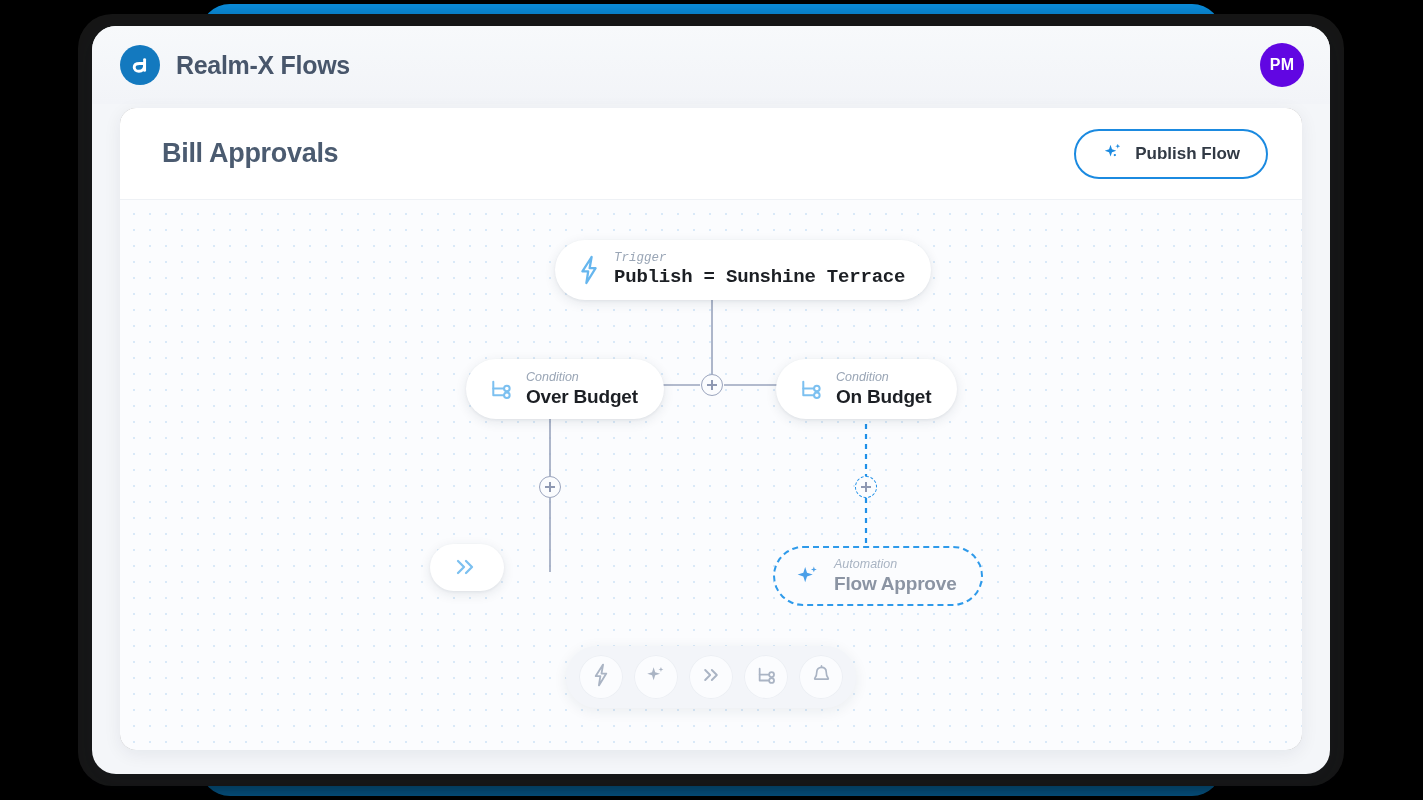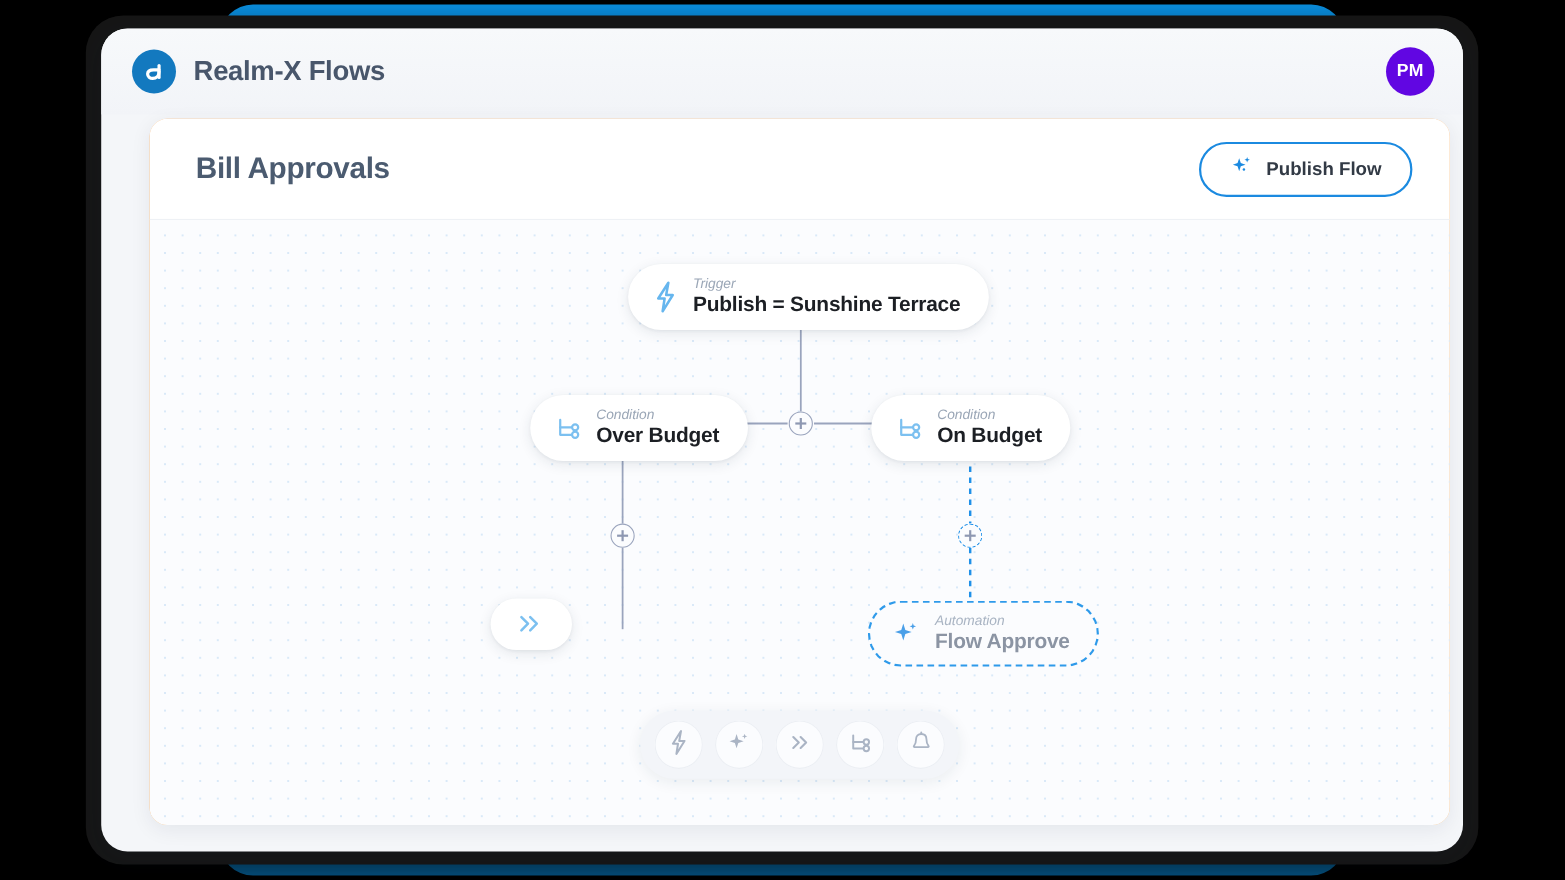--- a/index.html
+++ b/index.html
@@ -88,25 +88,25 @@
     color: #ffffff;
     font-size: 16px;
     font-weight: bold;
     display: flex; align-items: center; justify-content: center;
     letter-spacing: 0.3px;
   }
 
   
   #content-card {
     position: absolute;
-    left: 44px;
+    left: 28px;
     top: 82px;
     width: 1182px;
     height: 642px;
-    background: #fdba74;
+    background: #a3a3a3;
     border-radius: 16px;
     overflow: hidden;
     box-shadow: 0 4px 18px rgba(20,30,50,0.07);
   }
 
   #card-header {
     height: 92px;
     display: flex;
     align-items: center;
     justify-content: space-between;
@@ -269,21 +269,21 @@
 
           <path d="M430 214 L430 276" stroke="#9aa4bd" stroke-width="1.6" fill="none"></path>
 
           <path d="M430 298 L430 372" stroke="#9aa4bd" stroke-width="1.6" fill="none"></path>
 
           <path d="M746 214 L746 276" stroke="#1f90e8" stroke-width="2.2" stroke-dasharray="5 5" fill="none"></path>
 
           <path d="M746 298 L746 372" stroke="#1f90e8" stroke-width="2.2" stroke-dasharray="5 5" fill="none"></path>
         </svg>
 
-        <div class="node" style="left:435px; top:40px;">
+        <div class="node" style="left:435px; top:40px;font-family:Liberation Mono, monospace;">
           <span class="icon">
             <svg width="24" height="30" viewBox="0 0 24 30">
               <path d="M14.6 2 L5.4 16.4 L11.2 16.4 L9.4 28 L18.6 13.2 L12.6 13.2 Z" fill="none" stroke="#66b6ee" stroke-width="2.3" stroke-linejoin="round"></path>
             </svg>
           </span>
           <span class="texts">
             <span class="kind">Trigger</span>
             <span class="name">Publish = Sunshine Terrace</span>
           </span>
         </div>

